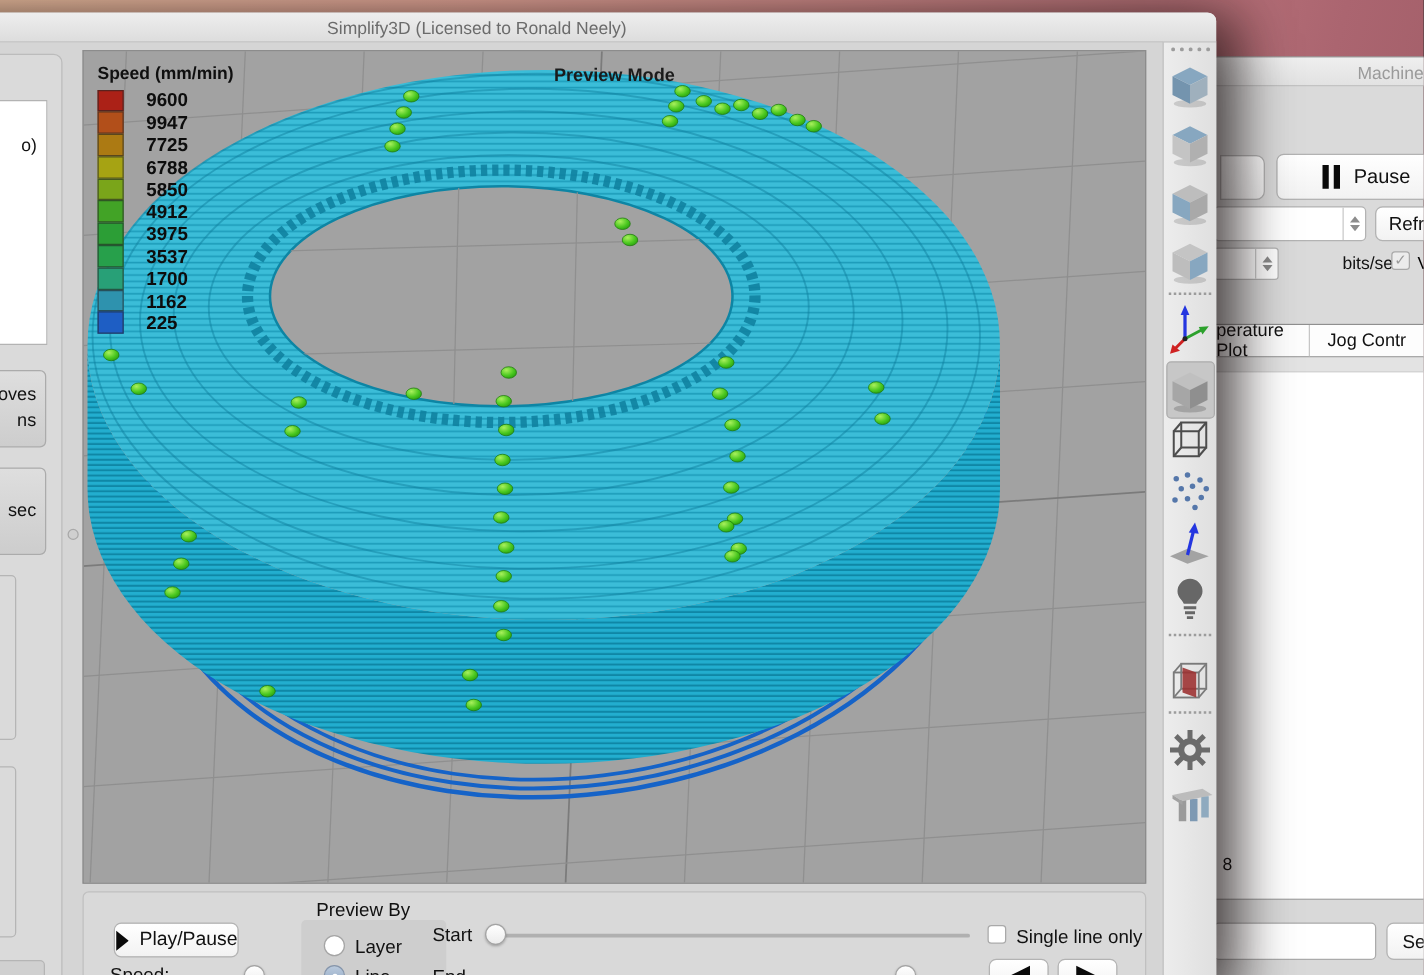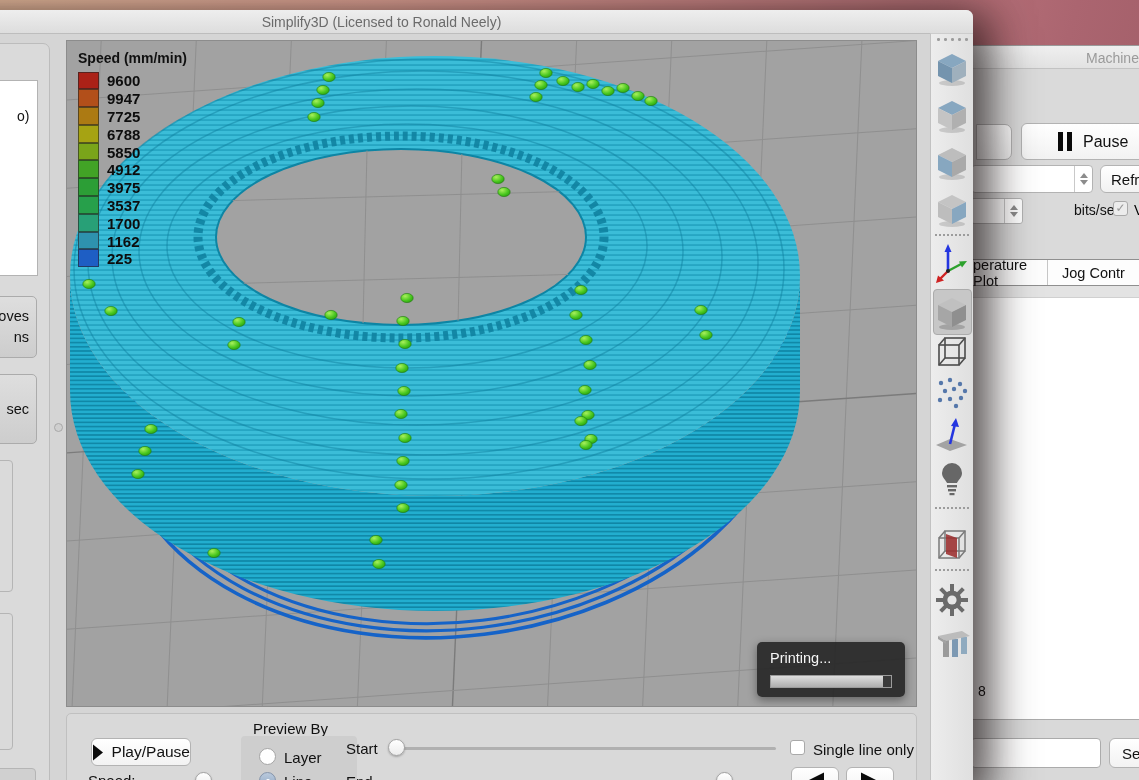--- a/index.html
+++ b/index.html
@@ -61,21 +61,21 @@
   .lp-dot{position:absolute;left:264px;top:413px;width:9px;height:9px;border-radius:50%;
     background:#cfcfcf;border:1px solid #a8a8a8;}
   .lp-frame{position:absolute;left:160px;width:63px;border:1px solid #b5b5b5;border-radius:4px;}
   
   .viewport{position:absolute;left:276px;top:30px;width:851px;height:667px;background:#a2a2a2;
     border:1px solid #8c8c8c;overflow:hidden;}
   .legend{position:absolute;left:11px;top:9px;}
   .legend-title{font-size:14px;font-weight:bold;color:#101010;margin-bottom:6px;}
   .legend-row{display:flex;align-items:center;height:17.8px;}
   .legend-swatch{width:21px;height:17.8px;border:1px solid rgba(35,35,35,.6);margin-top:-1px;}
-  .legend-val{font-size:15px;font-weight:bold;color:#0d0d0d;padding-left:8px;}
+  .legend-val{font-size:15px;font-weight:bold;color:#0d0d0d;padding-left:18px;}
   .preview-mode{position:absolute;left:0;right:0;top:12px;text-align:center;
     font-size:14.5px;font-weight:bold;color:#1b1b1b;}
   .printing-popup{position:absolute;left:690px;top:601px;width:148px;height:55px;
     background:rgba(40,40,40,.93);border-radius:5px;box-shadow:0 3px 10px rgba(0,0,0,.4);}
   .printing-label{position:absolute;left:13px;top:8px;font-size:14.5px;color:#f5f5f5;}
   .printing-track{position:absolute;left:13px;top:33px;width:122px;height:13px;background:#3a3a3a;border:1px solid #9b9b9b;}
   .printing-fill{height:100%;background:linear-gradient(#dedede,#aeaeae);}
   
   .bottom-bar{position:absolute;left:276px;top:703px;width:851px;height:86px;
     background:#d9d9d9;border:1px solid #c0c0c0;border-radius:5px;}
@@ -346,28 +346,23 @@
               <span class="legend-swatch" style="background: rgb(46, 146, 174);"></span>
               <span class="legend-val">1162</span>
             </div>
             <div class="legend-row">
               <span class="legend-swatch" style="background: rgb(30, 94, 196);"></span>
               <span class="legend-val">225</span>
             </div>
           </div>
       </div>
 
+      <div class="preview-mode">Preview Mode</div>
 
       
-      <div class="printing-popup">
-        <span class="printing-label">Printing...</span>
-        <div class="printing-track">
-          <div class="printing-fill" id="printing-fill" style="width: 93%;"></div>
-        </div>
-      </div>
     </div>
 
     <div class="bottom-bar">
       <div class="btn pp-btn">
         <svg width="22" height="17">
           <polygon points="1,0.5 11,8.5 1,16.5" fill="#0a0a0a"></polygon>
           <rect x="13" y="0.5" width="3.4" height="16" fill="#0a0a0a"></rect>
           <rect x="18" y="0.5" width="3.4" height="16" fill="#0a0a0a"></rect>
         </svg>
         <span>Play/Pause</span>

